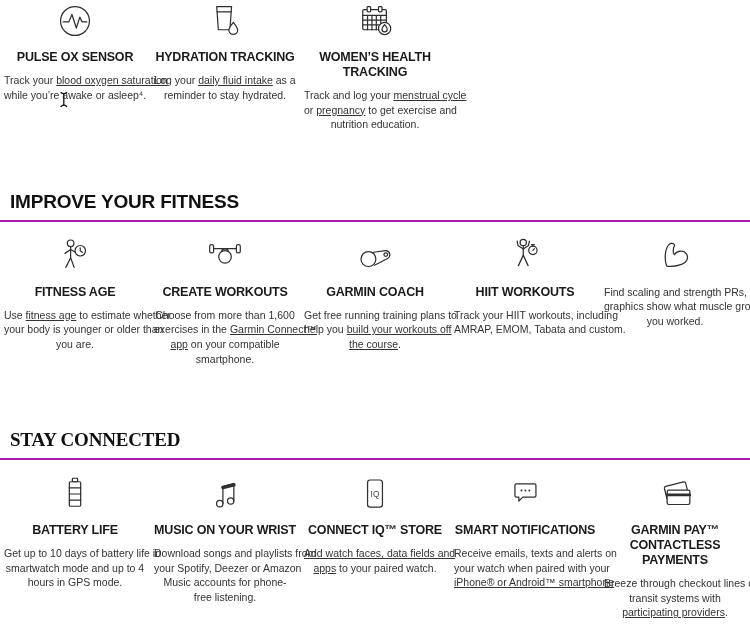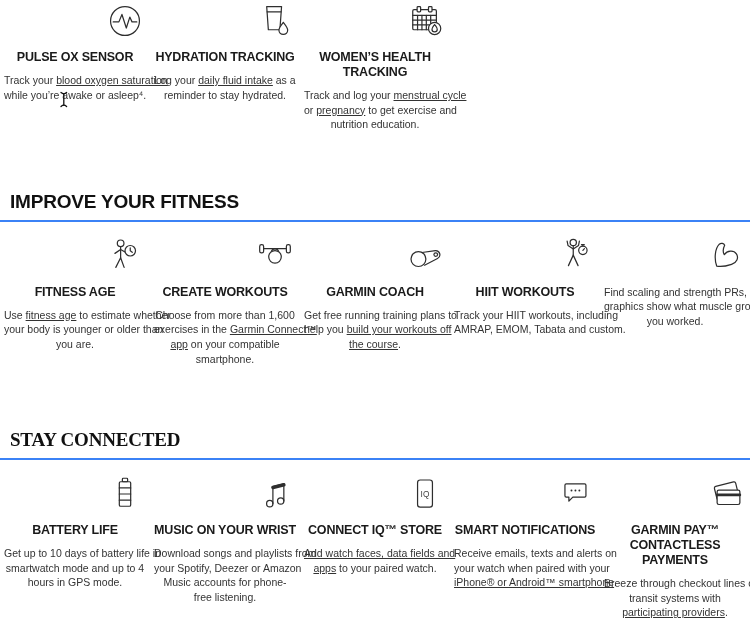--- a/index.html
+++ b/index.html
@@ -1,29 +1,29 @@
 <!DOCTYPE html>
 <html><head>
 <meta charset="utf-8">
 <style>
   html,body{margin:0;padding:0;background:#fff;}
   body{width:750px;height:628px;overflow:hidden;position:relative;
        font-family:"Liberation Sans","DejaVu Sans",sans-serif;color:#333;}
   .page{width:750px;height:628px;overflow:hidden;position:relative;background:#fff;}
   .grid{display:grid;grid-template-columns:repeat(5,150px);}
   .cell{padding:0 4px;text-align:center;}
-  .icon-box{height:42px;display:flex;align-items:center;justify-content:flex-end;}
+  .icon-box{height:42px;display:flex;align-items:center;justify-content:center;}
   .row1{}
   .row2,.row3{margin-top:13px;}
   .feat-title{margin-top:8px;font-size:12.5px;font-weight:700;color:#1a1a1a;
               letter-spacing:-0.2px;line-height:15px;white-space:pre;}
   .desc{margin-top:8px;font-size:10.5px;color:#333;line-height:14.6px;}
   .dline{white-space:pre;text-align:center;}
   .lnk{text-decoration:underline;cursor:pointer;}
-  .sec-head{margin:58px 0 0 0;padding:0 0 7px 10px;border-bottom:2px solid #3b82f6;
+  .sec-head{margin:58px 0 0 0;padding:0 0 7px 10px;border-bottom:2px solid #a21caf;
             font-size:19px;font-weight:700;color:#111;line-height:23px;letter-spacing:-0.2px;}
   .sec-head.connected{margin-top:62px;font-family:Liberation Serif, serif;}
   svg.ic{display:block;}
   .cursor{position:absolute;left:58px;top:91px;width:12px;height:17px;}
 </style>
 </head>
 <body>
 
 <div class="page">
 

